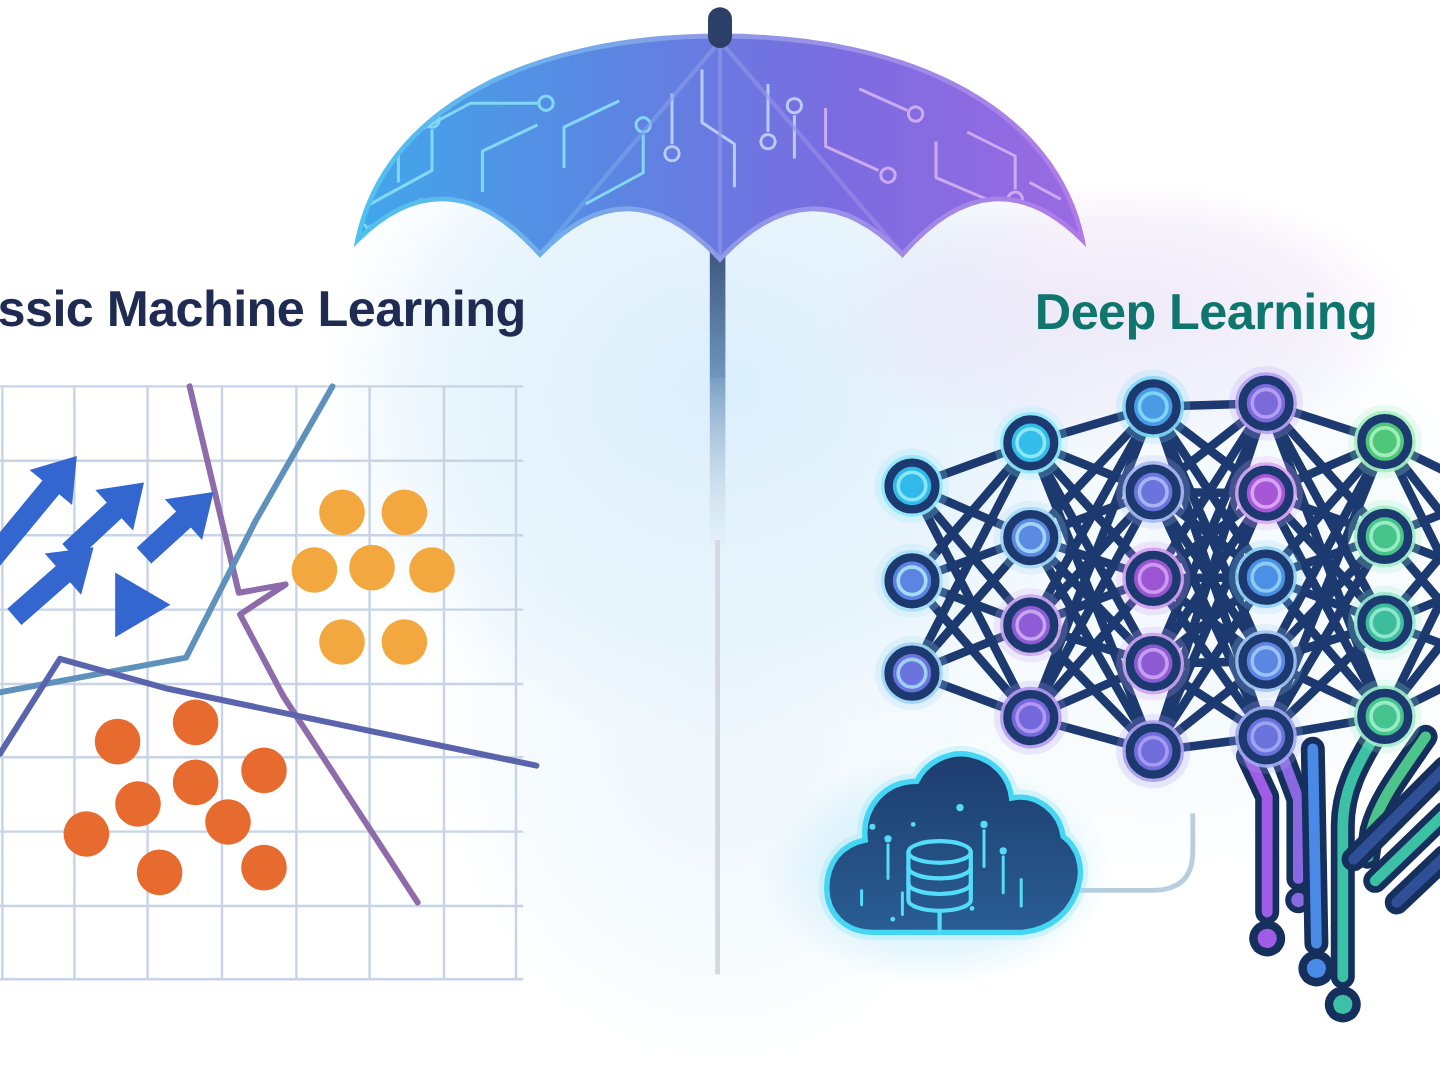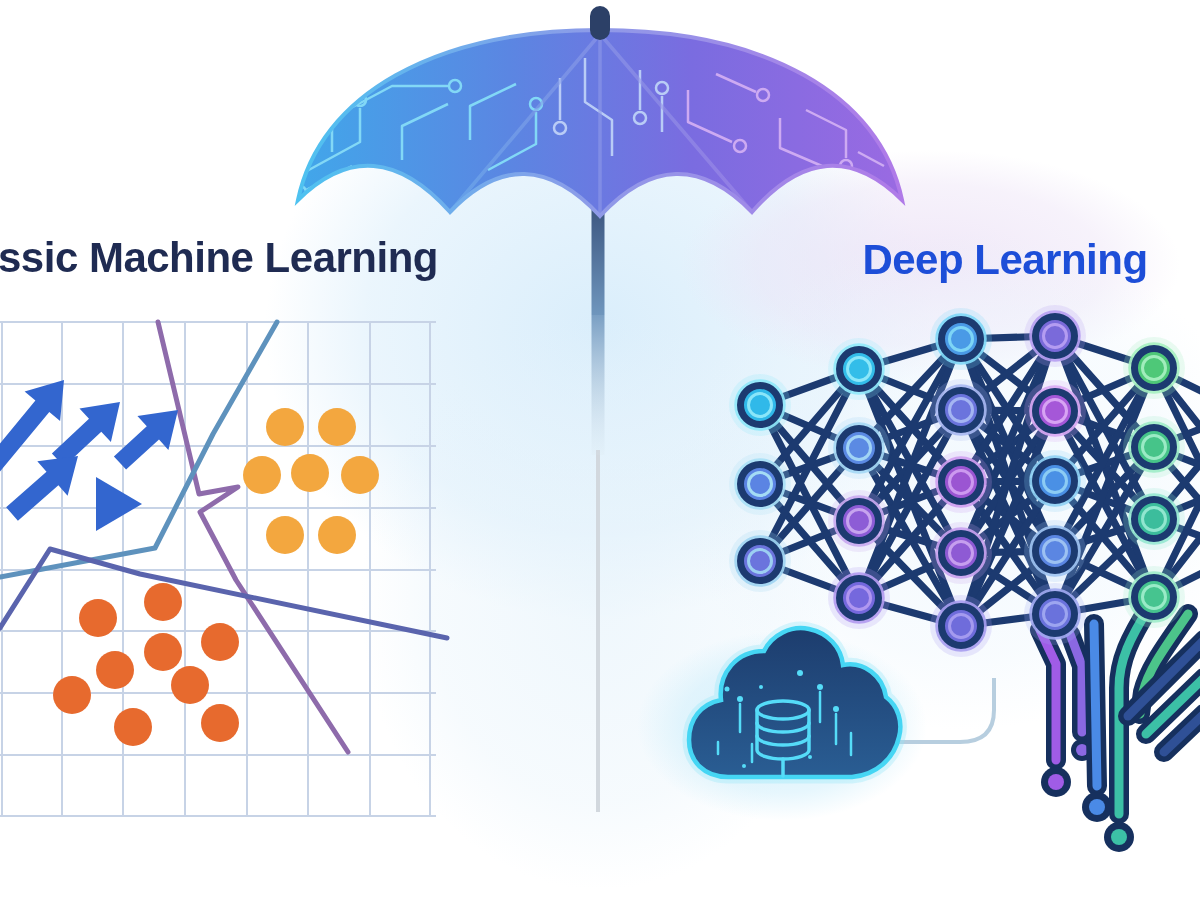--- a/index.html
+++ b/index.html
@@ -449,14 +449,14 @@
           </g>
           <g>
             <circle cx="1154" cy="597" r="24" fill="none" stroke="#9eecca" stroke-width="3.5" opacity="0.9"></circle>
             <circle cx="1154" cy="597" r="19.5" fill="#46c48f" stroke="#1c3a70" stroke-width="7"></circle>
             <circle cx="1154" cy="597" r="11.5" fill="none" stroke="#9eecca" stroke-width="3" opacity="0.95"></circle>
           </g>
         </g>
       </g>
     </svg>
   <div class="title title-left" style="color: rgb(31, 43, 82);">ssic Machine Learning</div>
-  <div class="title title-right" style="color: #1d4ed8;">Deep Learning</div>
+  <div class="title title-right" style="color: #0f766e;">Deep Learning</div>
 </div>
 
 </body></html>

